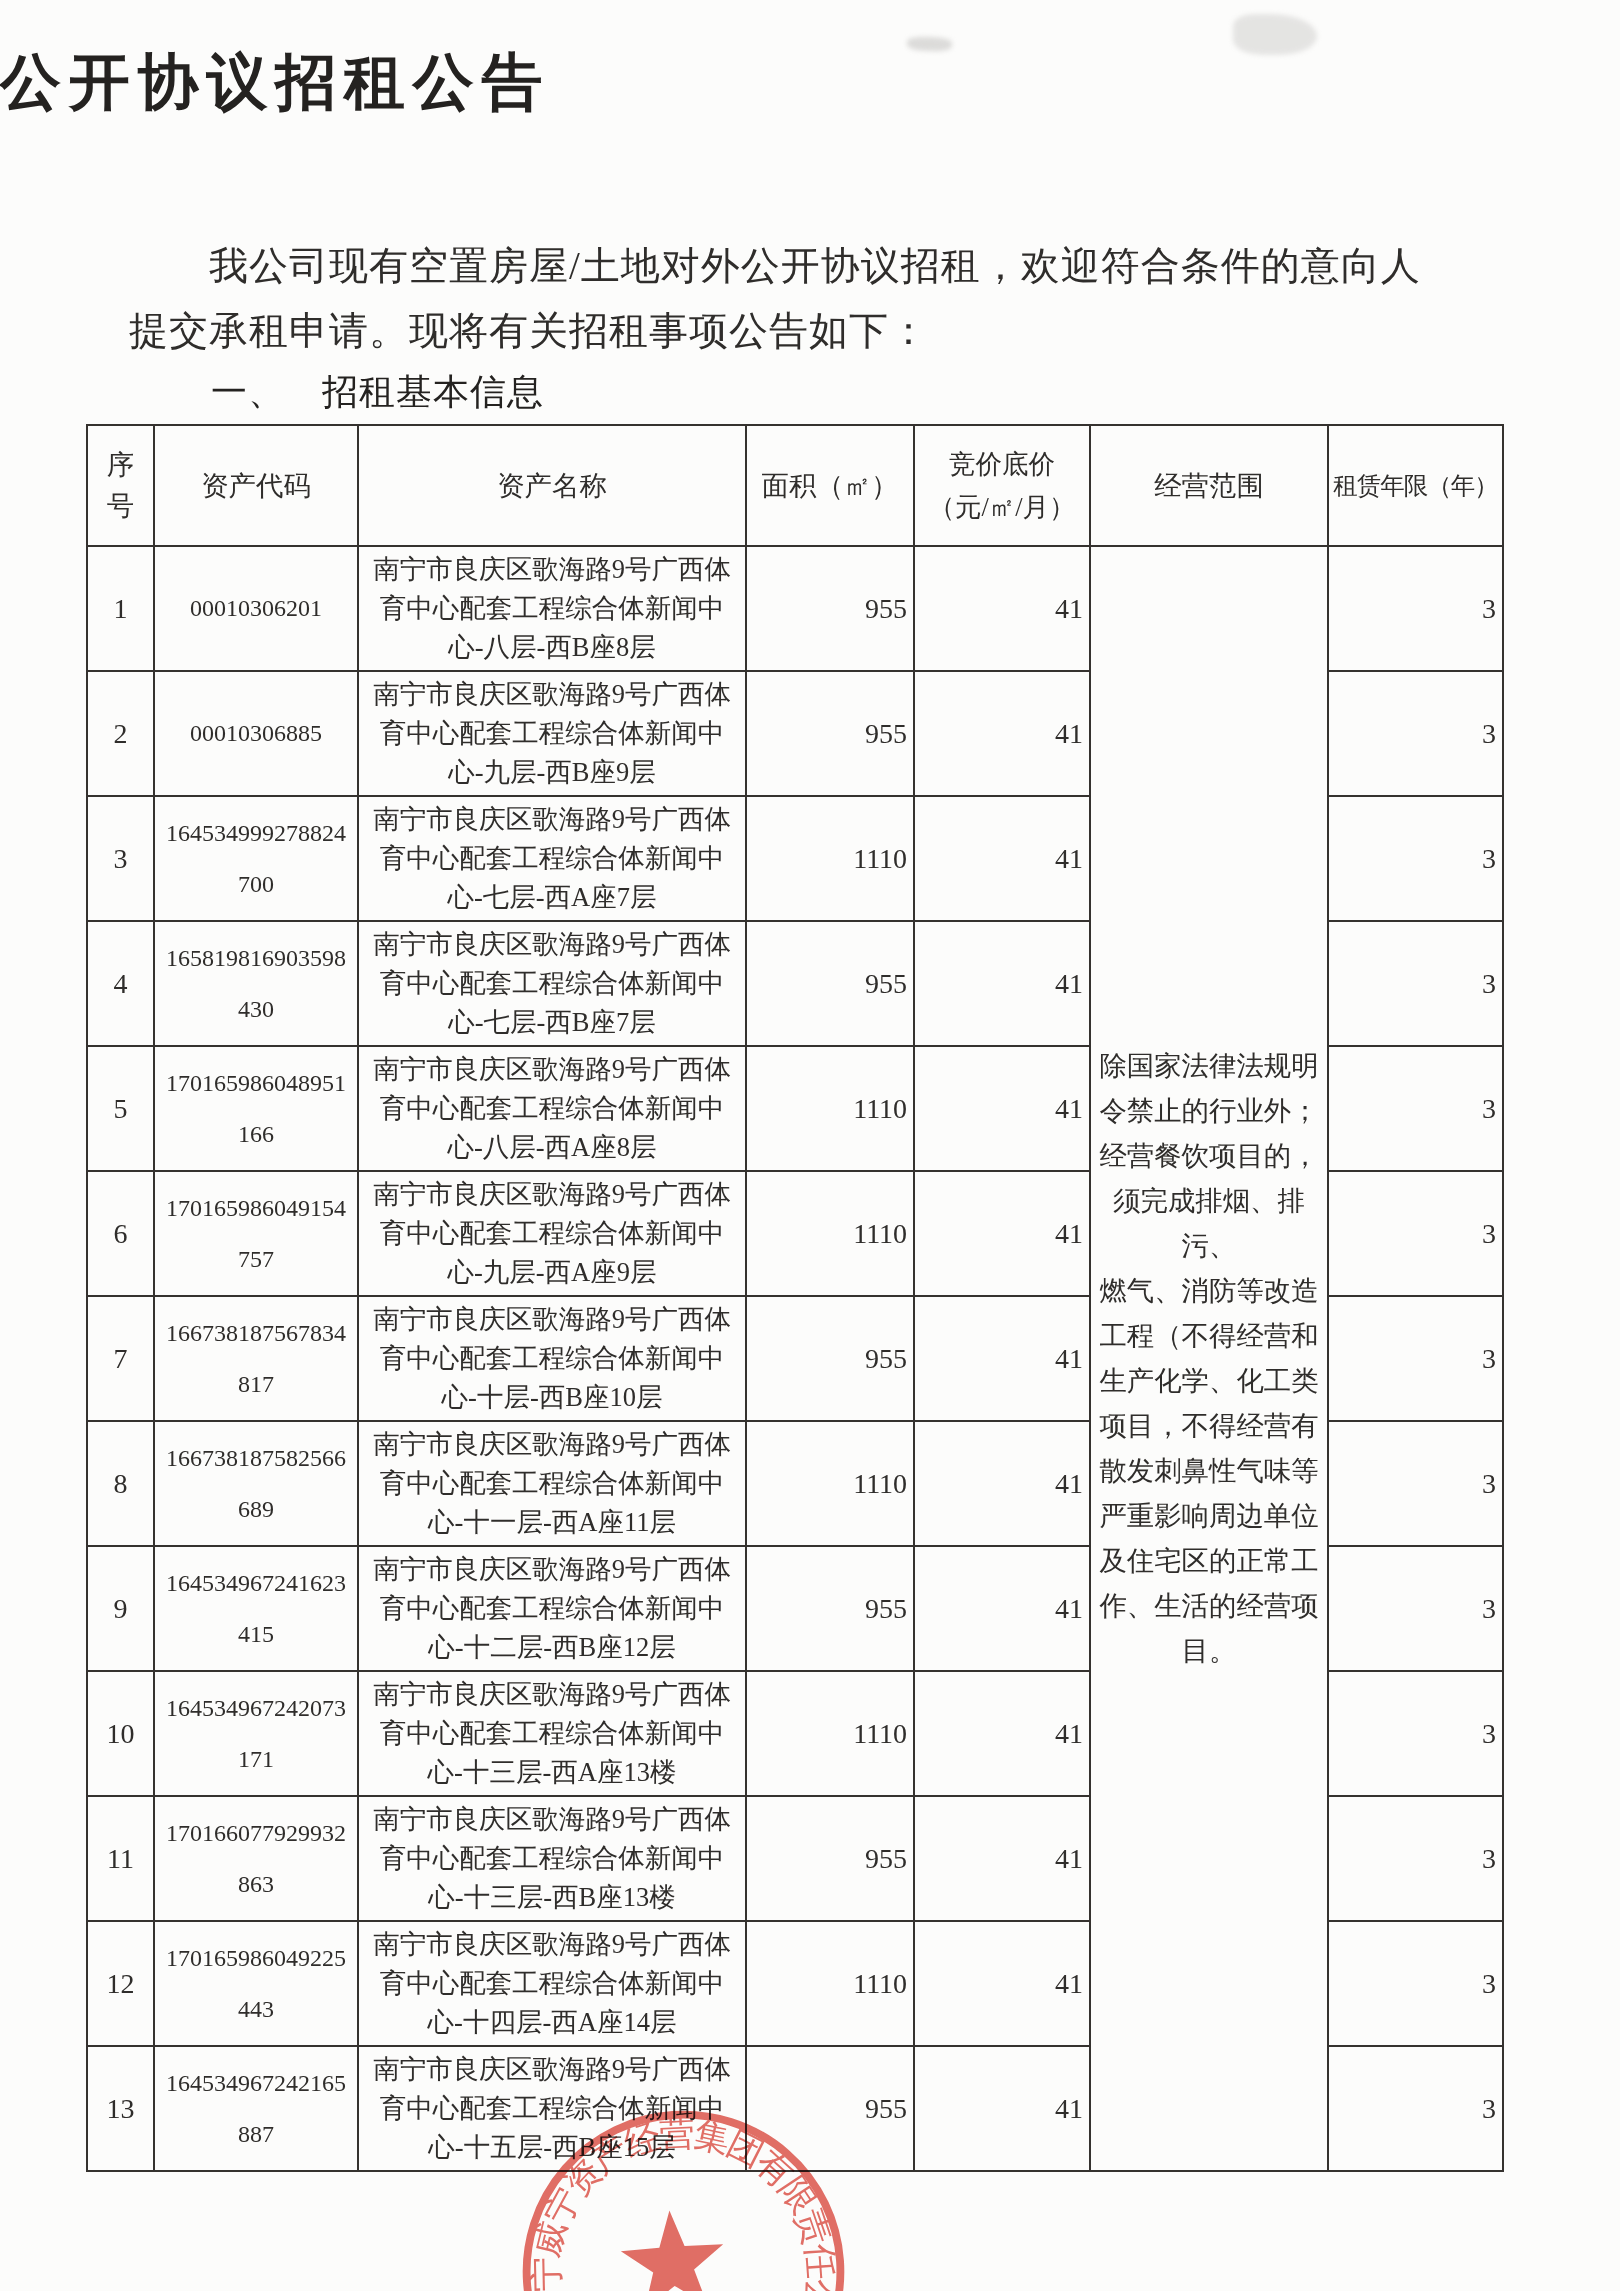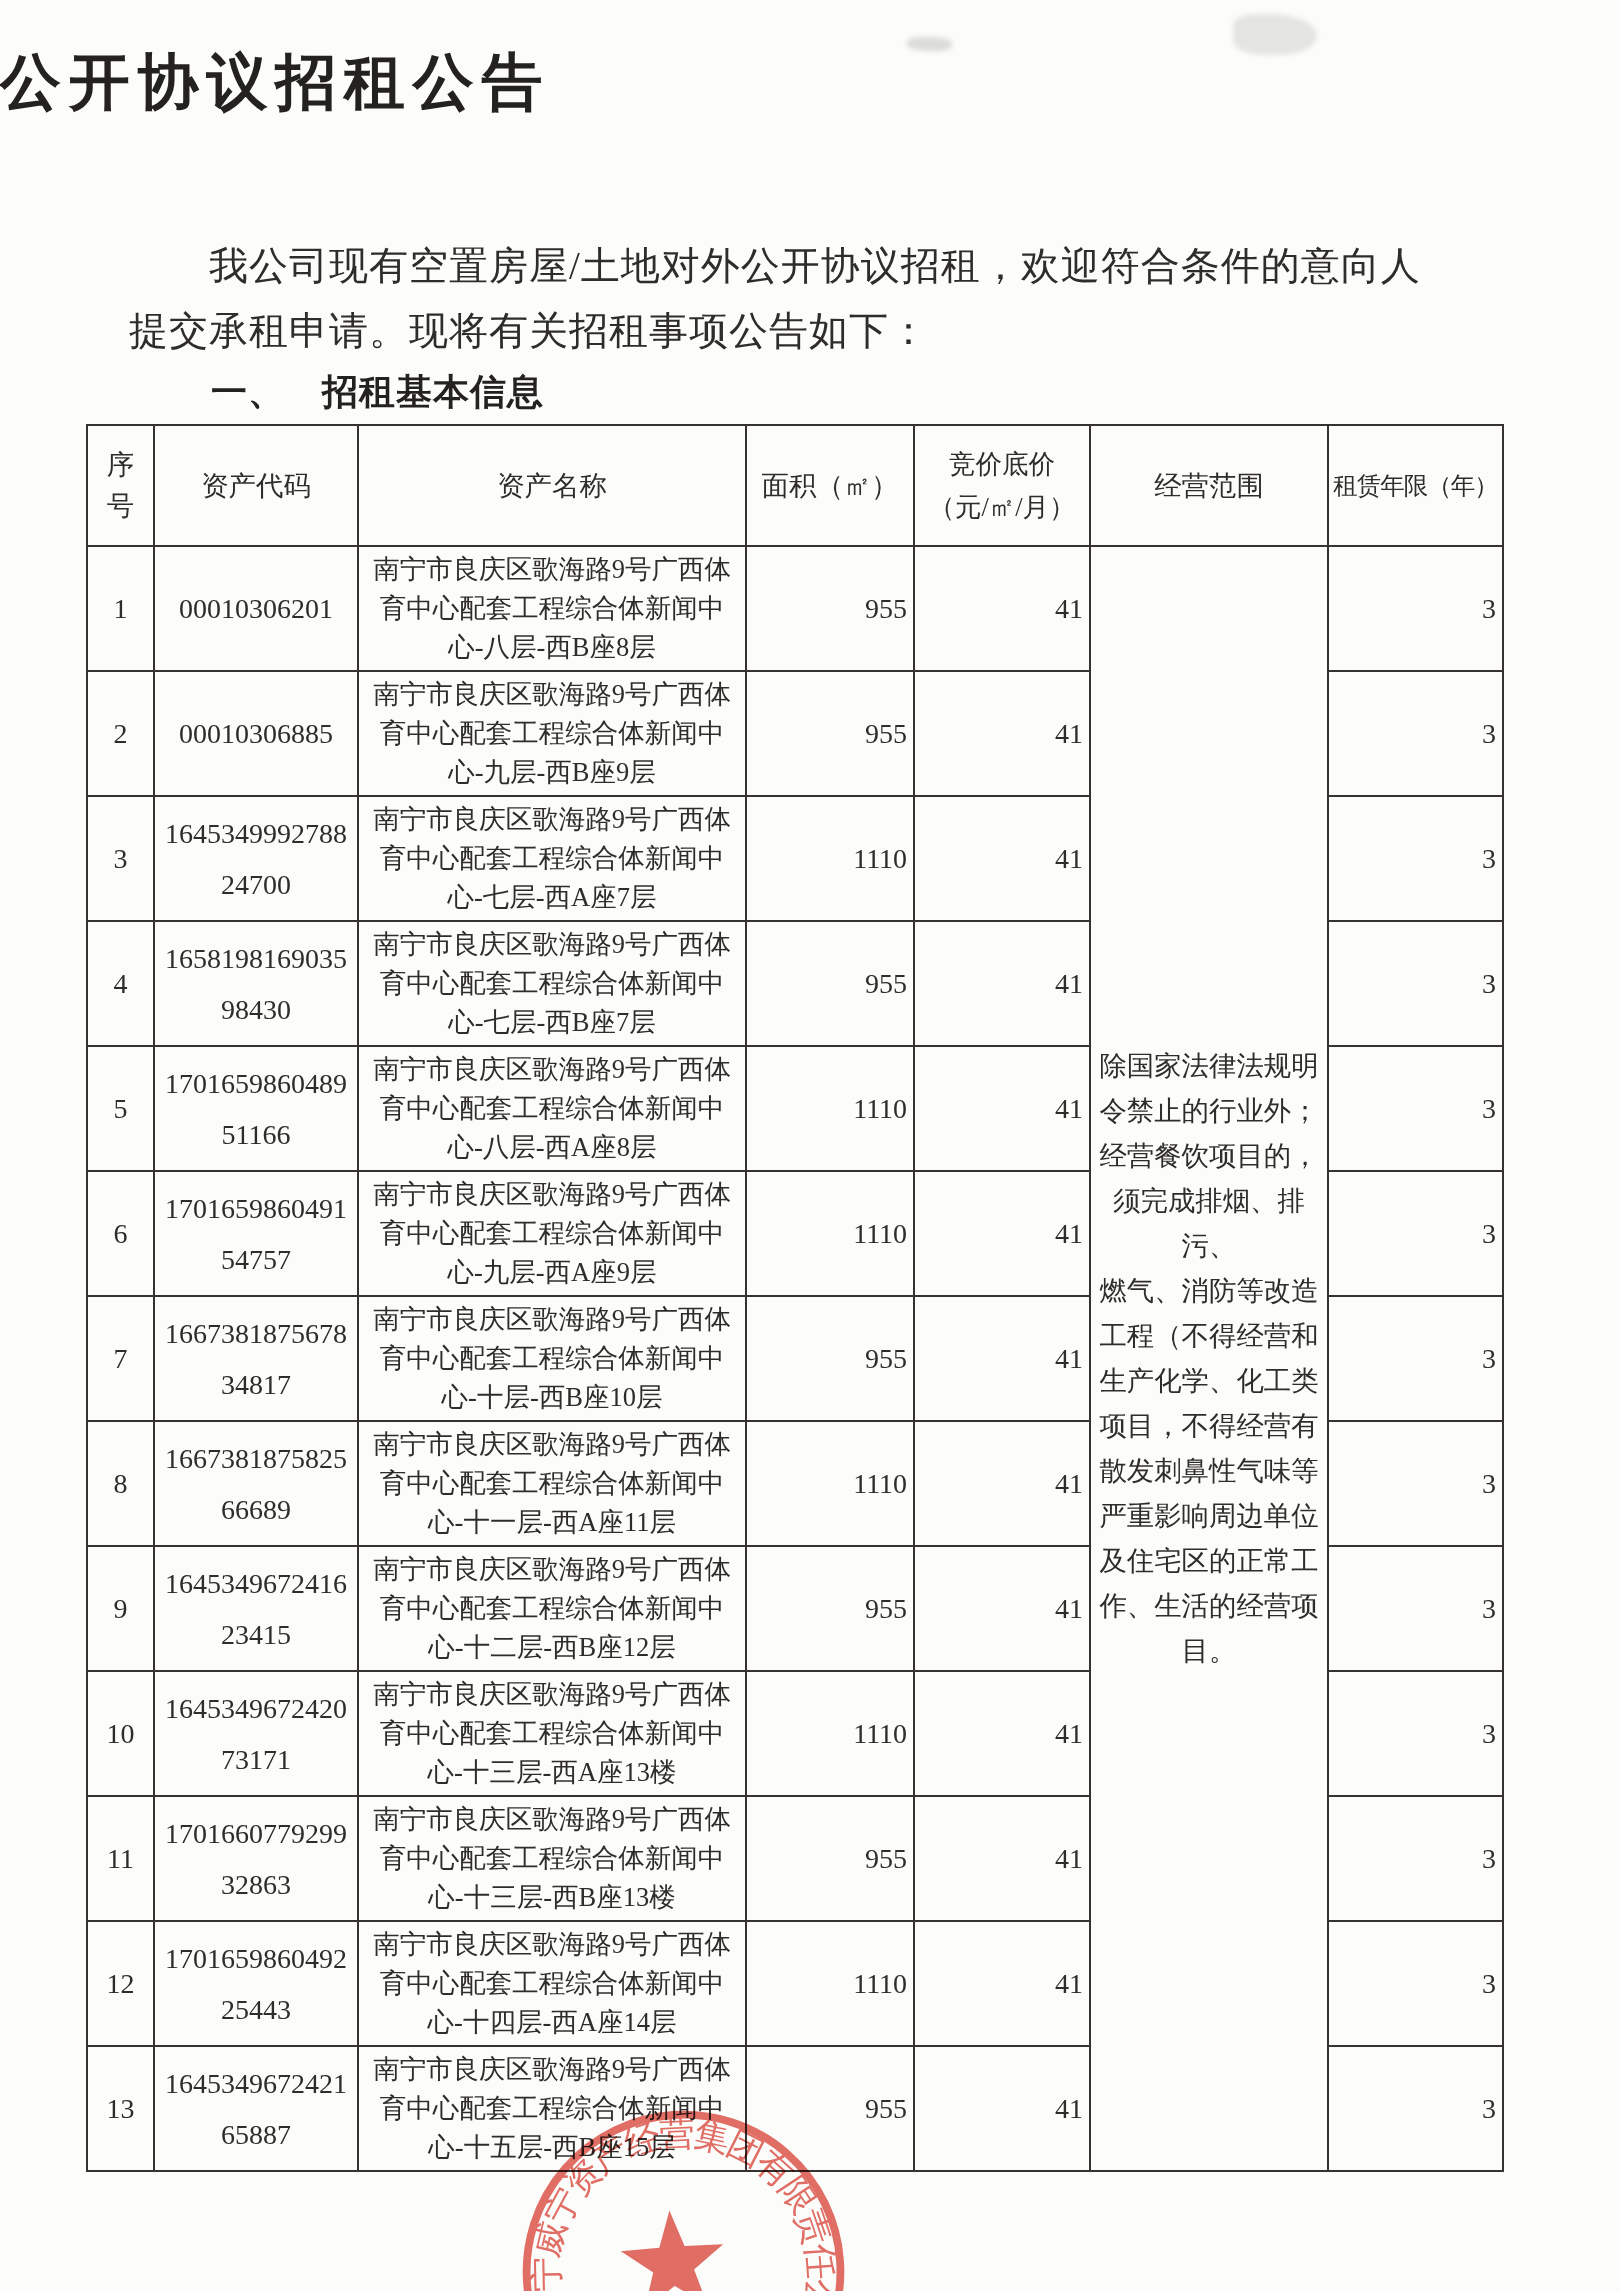--- a/index.html
+++ b/index.html
@@ -23,41 +23,41 @@
     font-size:61px;line-height:76px;font-weight:bold;
     letter-spacing:7.8px;color:#242220;
   }
   .intro{
     position:absolute;left:129px;top:233px;width:1362px;
     margin:0;font-size:39px;line-height:65px;letter-spacing:1px;
     white-space:pre-line;
   }
   .section-heading{
     position:absolute;left:211px;top:369px;margin:0;
-    font-size:36px;line-height:47px;font-weight:bold;color:#242220;
+    font-size:36px;line-height:47px;font-weight:normal;color:#242220;
     letter-spacing:1px;
   }
   .tbl{
     position:absolute;left:86px;top:424px;
     width:1416px;border-collapse:collapse;table-layout:fixed;
     border-top:2.9px solid #35322f;
   }
   .tbl th,.tbl td{
     border:2px solid #35322f;
     font-weight:normal;text-align:center;vertical-align:middle;
     padding:0 5.9px;overflow:hidden;
   }
   .tbl thead tr{height:121px;}
   .tbl tbody tr{height:125px;}
   th.h-no{font-size:27.4px;line-height:41px;word-break:break-all;padding:0 13.7px;}
   th.h-code,th.h-name,th.h-area,th.h-scope{font-size:27.4px;}
   th.h-price{font-size:26.5px;line-height:43px;white-space:pre-line;}
   th.h-term{font-size:24.5px;letter-spacing:-1px;padding:0 2px;}
   td.col-no{font-size:28px;}
-  td.col-code{font-size:28px;line-height:51px;word-break:break-all;}
+  td.col-code{font-size:24px;line-height:51px;word-break:break-all;}
   td.col-name{font-size:26.5px;line-height:39px;padding:0 7.8px;}
   td.col-area,td.col-price,td.col-term{font-size:28px;text-align:right;}
   td.col-scope{
     font-size:27.4px;line-height:45px;white-space:pre-line;
     text-align:center;padding:0 7px;
   }
   .seal{
     position:absolute;left:507px;top:2095px;width:353px;height:353px;
     mix-blend-mode:multiply;opacity:.82;
     transform:rotate(-4deg);

